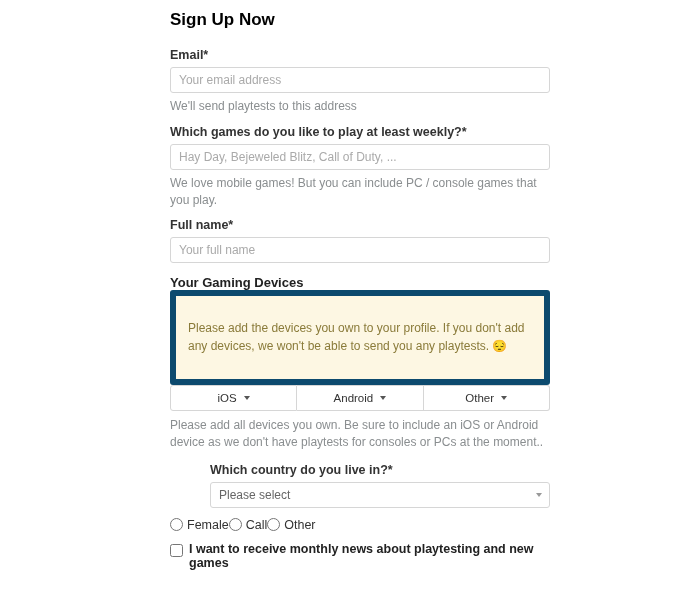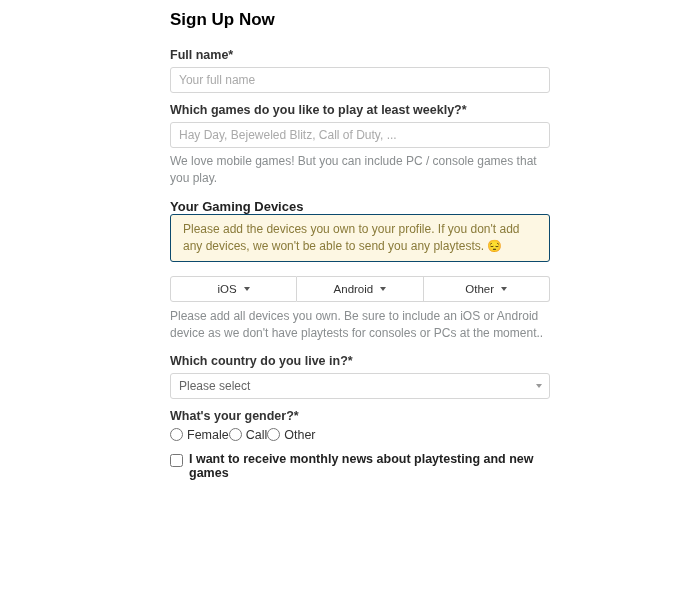--- a/index.html
+++ b/index.html
@@ -44,27 +44,26 @@
     line-height: 1.4;
   }
   .devices-heading {
     font-size: 13px;
     font-weight: 700;
     color: #222;
     margin: 12px 0 0;
   }
   .notice {
     background: #fdf7e3;
-    border: 1px solid #0c4a6e;
+    border: 6px solid #0c4a6e;
     border-radius: 3px;
-    padding: 6px 12px;
+    padding: 24px 12px;
     font-size: 12px;
     color: #8a7b3a;
     line-height: 1.45;
-    margin-bottom: 14px;
   }
   .emoji { color: #d4a017; }
   .device-row { display: flex; gap: 0; margin-bottom: 6px; }
   .device-btn {
     flex: 1;
     border: 1px solid #d6d6d6;
     background: #fff;
     padding: 6px 0;
     font-size: 11.5px;
     text-align: center;
@@ -113,30 +112,35 @@
   .birth-row .select { padding: 5px 6px; }
   .chk-row { display: flex; align-items: flex-start; gap: 6px; font-size: 12.5px; margin-top: 8px; font-weight: 600; color: #222; }
   .chk-row input { margin-top: 2px; }
 </style>
 </head>
 <body>
 
 <div class="form-wrap">
   <h1>Sign Up Now</h1>
 
-
   <div class="field-group">
-    <span class="label">Full name*</span>
-    <input class="text-input" type="text" placeholder="Your full name" style="">
+    <span class="label">Email*</span>
+    <input class="text-input" type="email" placeholder="Your email address" style="">
+    <div class="helper">We'll send playtests to this address</div>
   </div>
 
   <div class="field-group">
     <span class="label">Which games do you like to play at least weekly?*</span>
     <input class="text-input" type="text" placeholder="Hay Day, Bejeweled Blitz, Call of Duty, ..." style="">
     <div class="helper">We love mobile games! But you can include PC / console games that you play.</div>
+  </div>
+
+  <div class="field-group">
+    <span class="label">Full name*</span>
+    <input class="text-input" type="text" placeholder="Your full name" style="">
   </div>
 
   <div class="devices-heading">Your Gaming Devices</div>
 
   <div class="notice">
     <span>Please add the devices you own to your profile. If you don't add any devices, we won't be able to send you any playtests.</span>
     <span class="emoji">😔</span>
   </div>
 
   <div class="device-row">
@@ -148,30 +152,29 @@
       <span>Android</span>
       <span class="caret"></span>
     </button>
     <button class="device-btn">
       <span>Other</span>
       <span class="caret"></span>
     </button>
   </div>
   <div class="helper">Please add all devices you own. Be sure to include an iOS or Android device as we don't have playtests for consoles or PCs at the moment..</div>
 
-  <div class="field-group" style="margin-top:12px;">
+  <div class="field-group" style="margin-top:12px;margin-left:40px;">
     <span class="label">Which country do you live in?*</span>
     <div class="select-wrap">
       <div class="select">Please select</div>
       <span class="caret-sel"></span>
     </div>
   </div>
 
   <div class="field-group">
-    <span class="label">What's your gender?*</span>
     <div class="radio-row">
       <label class="radio-item">
         <input type="radio" name="g" style="">
         <span>Female</span>
       </label>
       <label class="radio-item">
         <input type="radio" name="g" style="">
         <span>Call</span>
       </label>
       <label class="radio-item">

